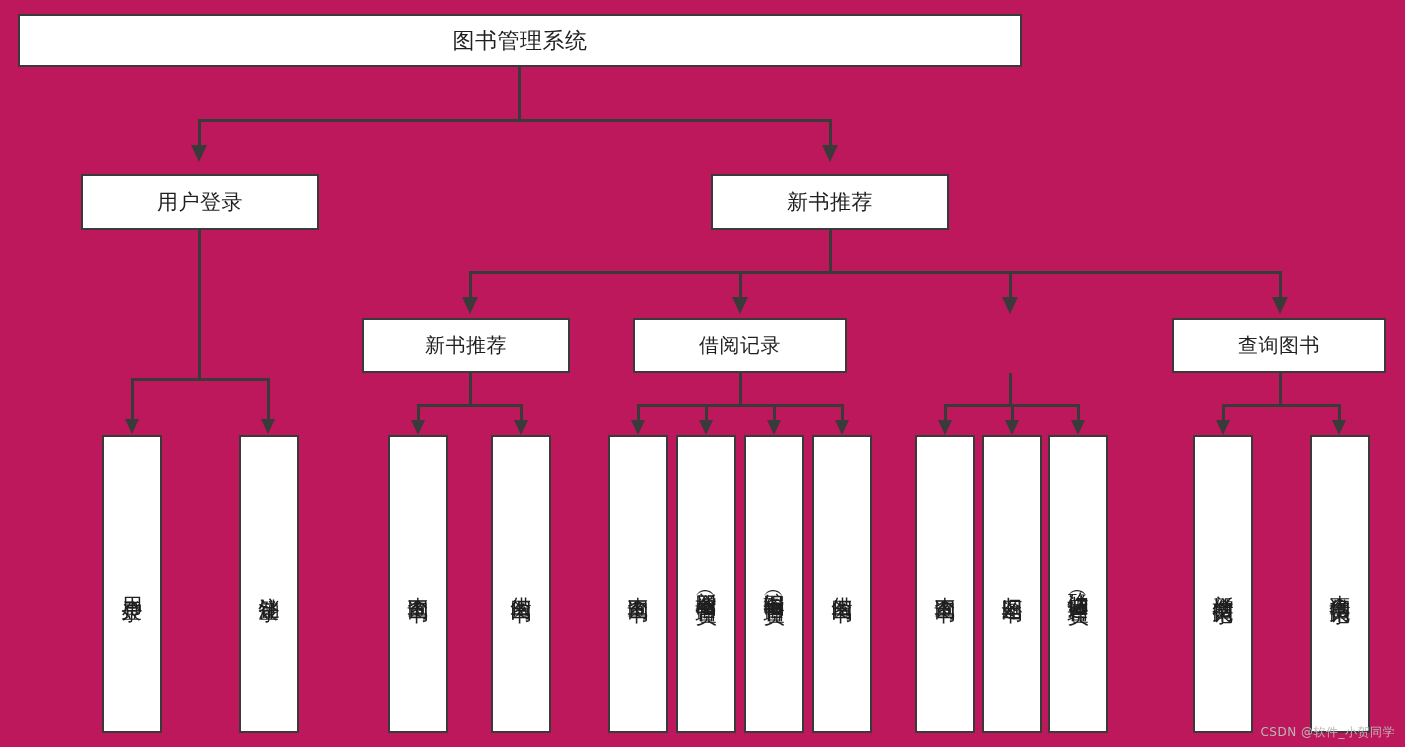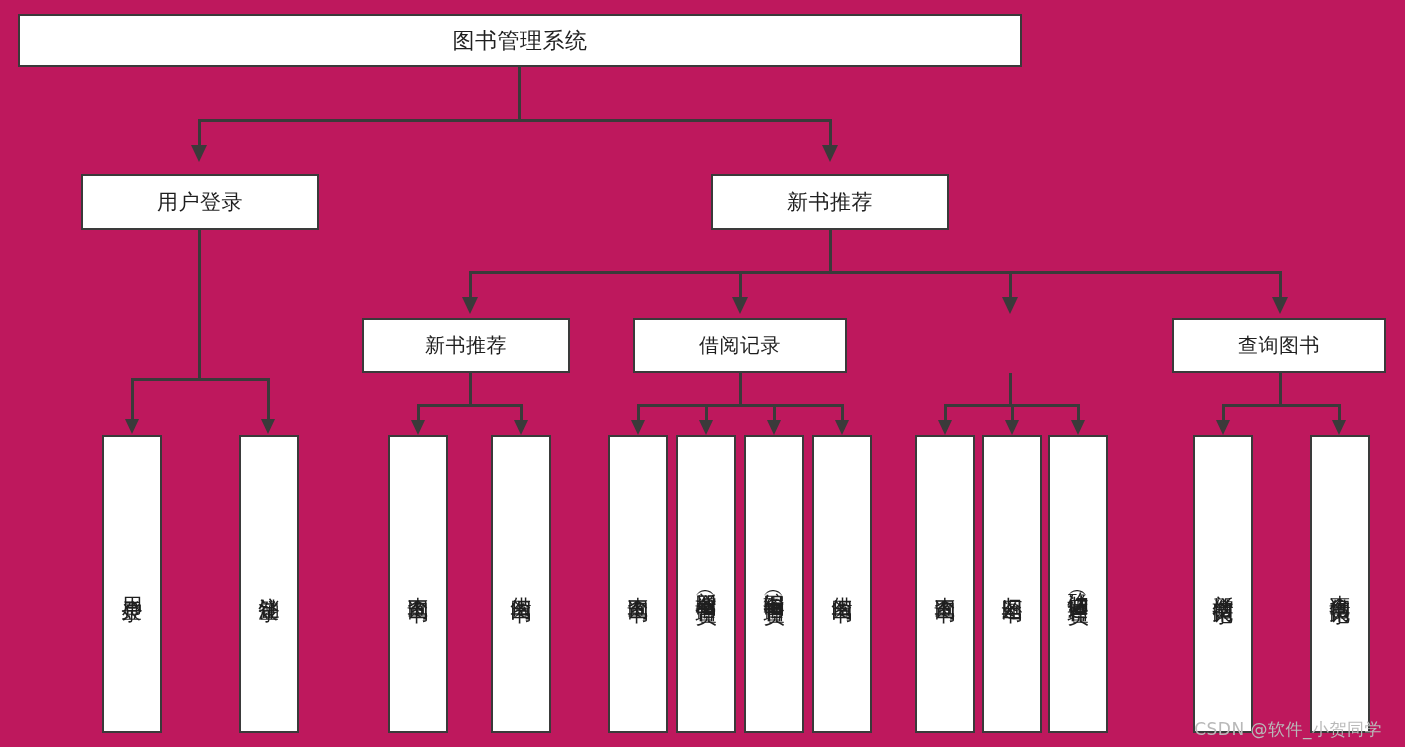--- a/index.html
+++ b/index.html
@@ -67,23 +67,23 @@
   }
   .arrow.small{
     border-left:7px solid transparent;
     border-right:7px solid transparent;
     border-top:15px solid #3a3a3a;
   }
 
   
   #watermark{
     position:absolute;
-    right:23px;
+    right:10px;
     bottom:6px;
-    font-size:17px;
+    font-size:12px;
     color:#b9b9b9;
     letter-spacing:0.5px;
     white-space:nowrap;
     pointer-events:none;
   }
 </style>
 </head>
 <body>
 
 <div id="canvas">

